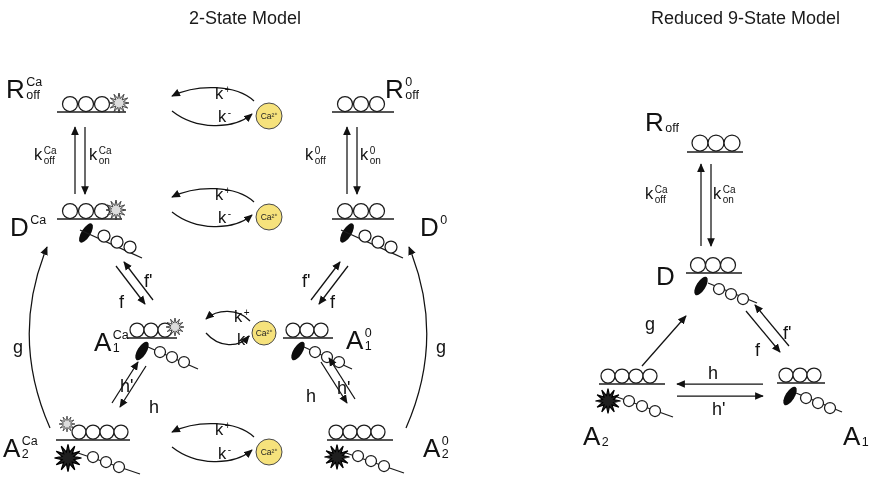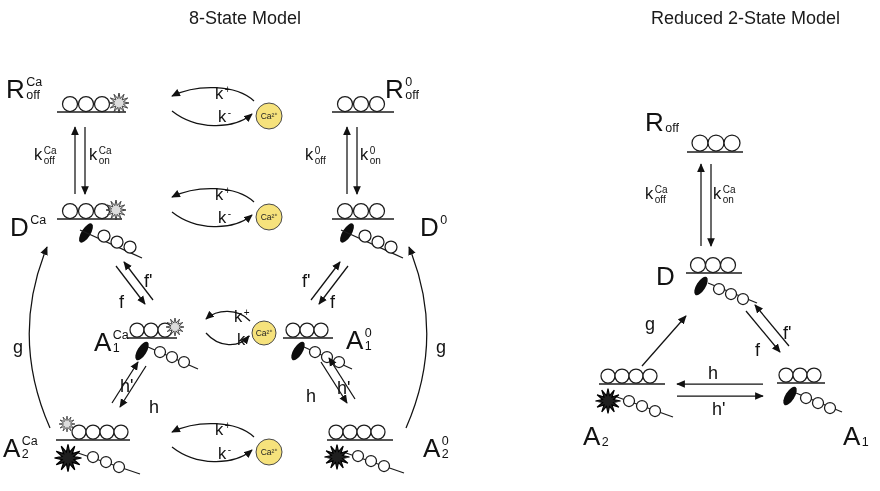--- a/index.html
+++ b/index.html
@@ -226,22 +226,22 @@
       <circle class="bead" cx="800" cy="375" r="7"></circle>
       <circle class="bead" cx="814" cy="375" r="7"></circle>
     <ellipse class="oval" rx="4.5" ry="10.5" transform="translate(790,396) rotate(32)"></ellipse>
     <line class="mline" x1="796" y1="393" x2="842" y2="412"></line>
     <circle class="bead" cx="806" cy="398" r="5.5"></circle>
       <circle class="bead" cx="818" cy="403" r="5.5"></circle>
       <circle class="bead" cx="830" cy="408" r="5.5"></circle>
   </g>
 </svg>
 
-<div class="title" style="left:150px;top:8px;width:190px">8-State Model</div>
-<div class="title" style="left:628px;top:8px;width:235px">Reduced 2-State Model</div>
+<div class="title" style="left:150px;top:8px;width:190px">2-State Model</div>
+<div class="title" style="left:628px;top:8px;width:235px">Reduced 9-State Model</div>
 
 <div class="lbl big" style="left:6px;top:76px">
   <span>R</span>
   <span class="ss">
       <span>Ca</span>
       <span>off</span>
     </span>
 </div>
 <div class="lbl big" style="left:385px;top:76px">
   <span>R</span>

